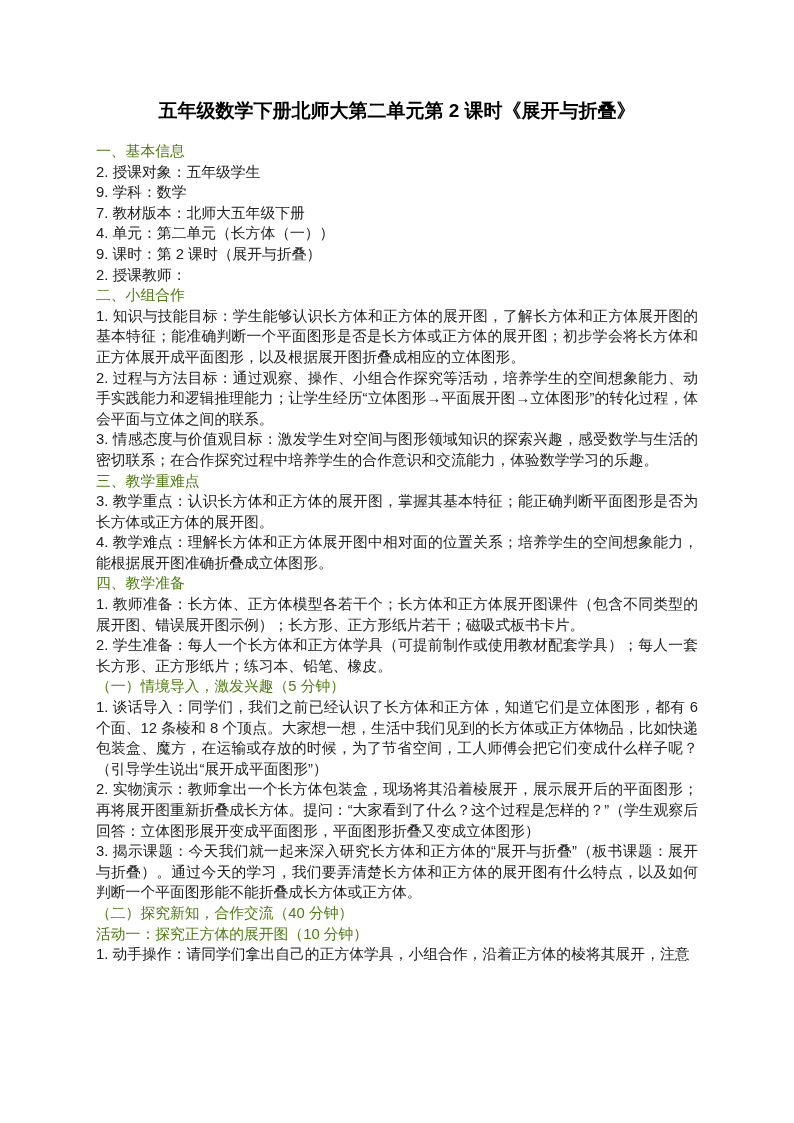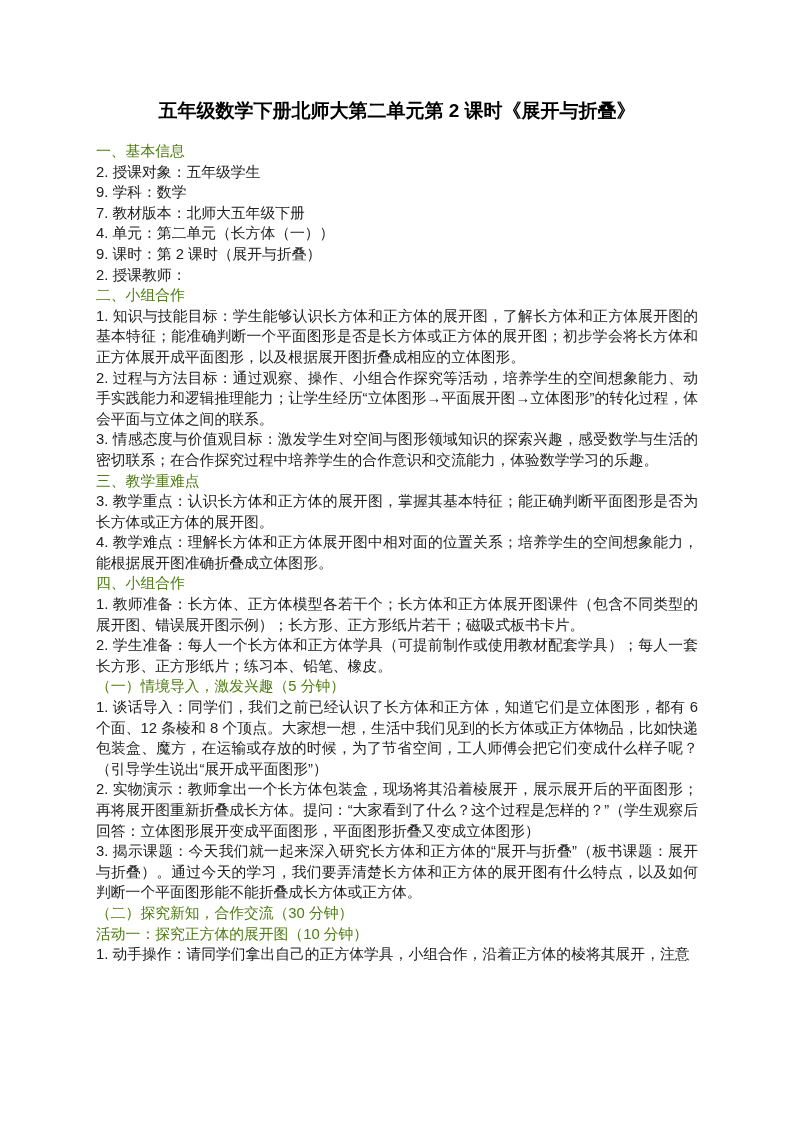--- a/index.html
+++ b/index.html
@@ -59,24 +59,24 @@
     <p>4. 单元：第二单元（长方体（一））</p>
     <p>9. 课时：第 2 课时（展开与折叠）</p>
     <p>2. 授课教师：</p>
     <h2 class="sec">二、小组合作</h2>
     <p>1. 知识与技能目标：学生能够认识长方体和正方体的展开图，了解长方体和正方体展开图的基本特征；能准确判断一个平面图形是否是长方体或正方体的展开图；初步学会将长方体和正方体展开成平面图形，以及根据展开图折叠成相应的立体图形。</p>
     <p>2. 过程与方法目标：通过观察、操作、小组合作探究等活动，培养学生的空间想象能力、动手实践能力和逻辑推理能力；让学生经历“立体图形→平面展开图→立体图形”的转化过程，体会平面与立体之间的联系。</p>
     <p>3. 情感态度与价值观目标：激发学生对空间与图形领域知识的探索兴趣，感受数学与生活的密切联系；在合作探究过程中培养学生的合作意识和交流能力，体验数学学习的乐趣。</p>
     <h2 class="sec">三、教学重难点</h2>
     <p>3. 教学重点：认识长方体和正方体的展开图，掌握其基本特征；能正确判断平面图形是否为长方体或正方体的展开图。</p>
     <p>4. 教学难点：理解长方体和正方体展开图中相对面的位置关系；培养学生的空间想象能力，能根据展开图准确折叠成立体图形。</p>
-    <h2 class="sec">四、小组合作</h2>
+    <h2 class="sec">四、教学准备</h2>
     <p>1. 教师准备：长方体、正方体模型各若干个；长方体和正方体展开图课件（包含不同类型的展开图、错误展开图示例）；长方形、正方形纸片若干；磁吸式板书卡片。</p>
     <p>2. 学生准备：每人一个长方体和正方体学具（可提前制作或使用教材配套学具）；每人一套长方形、正方形纸片；练习本、铅笔、橡皮。</p>
     <h3 class="sub">（一）情境导入，激发兴趣（5 分钟）</h3>
     <p>1. 谈话导入：同学们，我们之前已经认识了长方体和正方体，知道它们是立体图形，都有 6 个面、12 条棱和 8 个顶点。大家想一想，生活中我们见到的长方体或正方体物品，比如快递包装盒、魔方，在运输或存放的时候，为了节省空间，工人师傅会把它们变成什么样子呢？（引导学生说出“展开成平面图形”）</p>
     <p>2. 实物演示：教师拿出一个长方体包装盒，现场将其沿着棱展开，展示展开后的平面图形；再将展开图重新折叠成长方体。提问：“大家看到了什么？这个过程是怎样的？”（学生观察后回答：立体图形展开变成平面图形，平面图形折叠又变成立体图形）</p>
     <p>3. 揭示课题：今天我们就一起来深入研究长方体和正方体的“展开与折叠”（板书课题：展开与折叠）。通过今天的学习，我们要弄清楚长方体和正方体的展开图有什么特点，以及如何判断一个平面图形能不能折叠成长方体或正方体。</p>
-    <h3 class="sub">（二）探究新知，合作交流（30 分钟）</h3>
+    <h3 class="sub">（二）探究新知，合作交流（40 分钟）</h3>
     <h3 class="sub">活动一：探究正方体的展开图（10 分钟）</h3>
     <p>1. 动手操作：请同学们拿出自己的正方体学具，小组合作，沿着正方体的棱将其展开，注意</p>
   </div>
 </div>
 
 </body></html>

